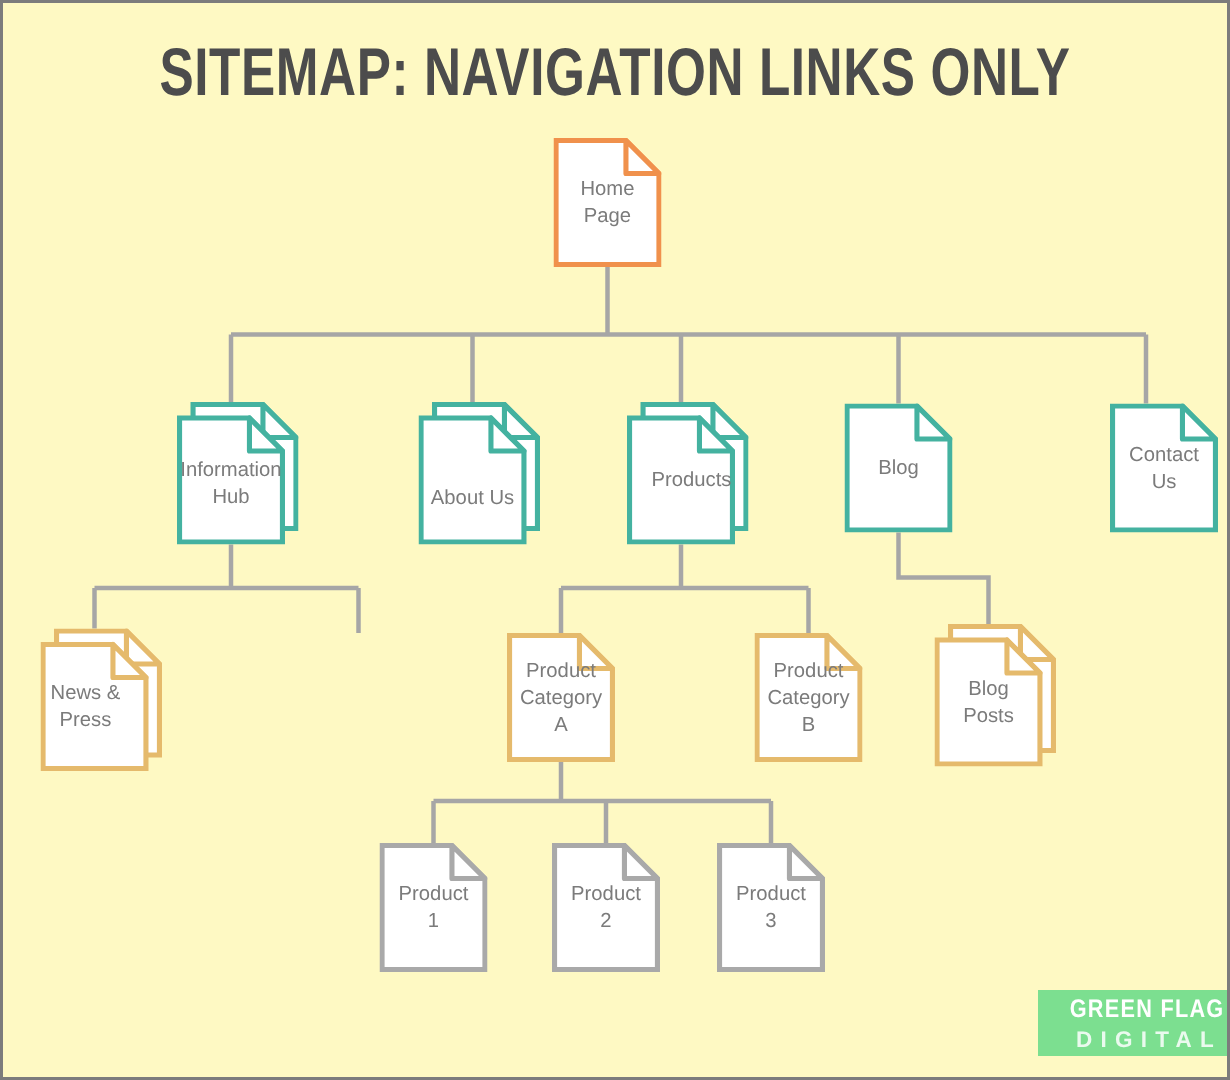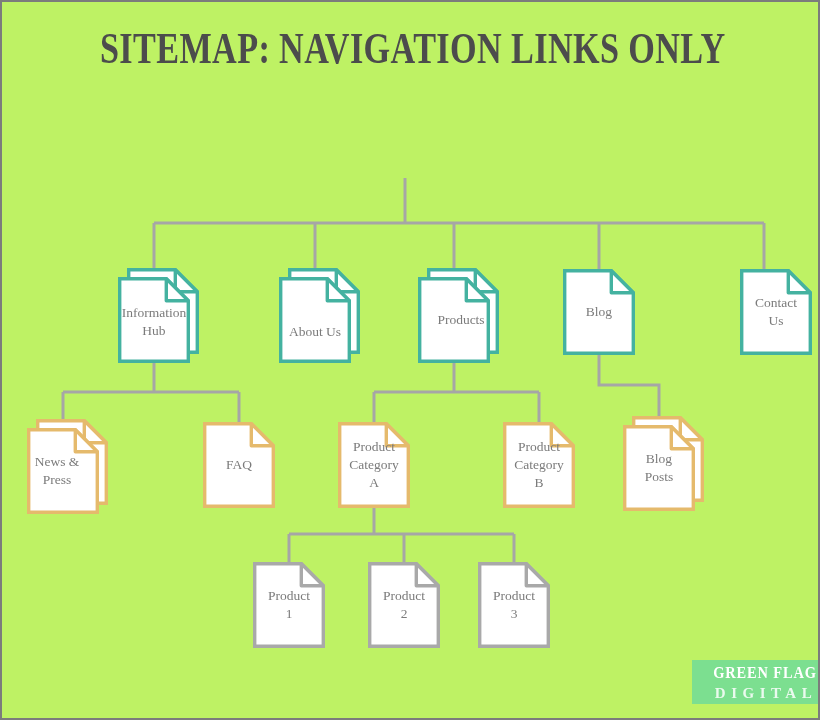--- a/index.html
+++ b/index.html
@@ -1,19 +1,19 @@
 <!DOCTYPE html>
 <html><head>
 <meta charset="utf-8">
 <style>
   html,body{margin:0;padding:0;background:#ffffff;}
   #page{
     position:relative;width:820px;height:720px;box-sizing:border-box;
-    border:2px solid #7c7c7c;background:#bef264;overflow:hidden;
-    font-family:Liberation Serif, serif;
+    border:2px solid #7c7c7c;background:#fef9c3;overflow:hidden;
+    font-family:Liberation Sans, sans-serif;
   }
   #title{
     position:absolute;top:20px;left:0;right:0;text-align:center;
     font-weight:bold;font-size:45px;color:#4c4c4c;
     transform:scaleX(0.76);letter-spacing:0.5px;white-space:nowrap;
   }
   #connectors{position:absolute;left:0;top:0;}
   #nodes-layer{position:absolute;left:0;top:0;width:100%;height:100%;}
   .node{position:absolute;}
   .node svg{display:block;}
@@ -57,20 +57,30 @@
       <path d="M372 390 V420" fill="none" stroke="#A6A6A6" stroke-width="3"></path>
       <path d="M537 390 V420" fill="none" stroke="#A6A6A6" stroke-width="3"></path>
       <path d="M597 353 V383 H657 V414" fill="none" stroke="#A6A6A6" stroke-width="3"></path>
       <path d="M372 506 V532" fill="none" stroke="#A6A6A6" stroke-width="3"></path>
       <path d="M287 532 H512" fill="none" stroke="#A6A6A6" stroke-width="3"></path>
       <path d="M287 532 V560" fill="none" stroke="#A6A6A6" stroke-width="3"></path>
       <path d="M402 532 V560" fill="none" stroke="#A6A6A6" stroke-width="3"></path>
       <path d="M512 532 V560" fill="none" stroke="#A6A6A6" stroke-width="3"></path>
     </svg>
   <div id="nodes-layer">
+      <div class="node" style="left: 367px; top: 90px;">
+        <svg width="72" height="86">
+          <g transform="translate(0,0)">
+            <path d="M1.7 1.7 H48.3 L70.3 23.7 V84.3 H1.7 Z" fill="#ffffff" stroke="#F0914C" stroke-width="3.4"></path>
+            <path d="M48.3 1.7 V23.7 H70.3 Z" fill="#ffffff" stroke="#F0914C" stroke-width="3.4" stroke-linejoin="round"></path>
+          </g>
+        </svg>
+        <div class="label" style="left:0;top:0px;width:72px;height:86px">Home
+Page</div>
+      </div>
       <div class="node" style="left: 116px; top: 266px;">
         <svg width="81" height="95">
           <g transform="translate(9,0)">
             <path d="M1.7 1.7 H48.3 L70.3 23.7 V84.3 H1.7 Z" fill="#ffffff" stroke="#44B2A0" stroke-width="3.4"></path>
             <path d="M48.3 1.7 V23.7 H70.3 Z" fill="#ffffff" stroke="#44B2A0" stroke-width="3.4" stroke-linejoin="round"></path>
           </g>
           <g transform="translate(0,9)">
             <path d="M1.7 1.7 H48.3 L70.3 23.7 V84.3 H1.7 Z" fill="#ffffff" stroke="#44B2A0" stroke-width="3.4"></path>
             <path d="M48.3 1.7 V23.7 H70.3 Z" fill="#ffffff" stroke="#44B2A0" stroke-width="3.4" stroke-linejoin="round"></path>
           </g>
@@ -129,29 +139,20 @@
             <path d="M1.7 1.7 H48.3 L70.3 23.7 V84.3 H1.7 Z" fill="#ffffff" stroke="#E5BA6C" stroke-width="3.4"></path>
             <path d="M48.3 1.7 V23.7 H70.3 Z" fill="#ffffff" stroke="#E5BA6C" stroke-width="3.4" stroke-linejoin="round"></path>
           </g>
           <g transform="translate(0,9)">
             <path d="M1.7 1.7 H48.3 L70.3 23.7 V84.3 H1.7 Z" fill="#ffffff" stroke="#E5BA6C" stroke-width="3.4"></path>
             <path d="M48.3 1.7 V23.7 H70.3 Z" fill="#ffffff" stroke="#E5BA6C" stroke-width="3.4" stroke-linejoin="round"></path>
           </g>
         </svg>
         <div class="label" style="left:0;top:9px;width:60px;height:86px">News &amp;
 Press</div>
-      </div>
-      <div class="node" style="left: 201px; top: 420px;">
-        <svg width="72" height="86">
-          <g transform="translate(0,0)">
-            <path d="M1.7 1.7 H48.3 L70.3 23.7 V84.3 H1.7 Z" fill="#ffffff" stroke="#E5BA6C" stroke-width="3.4"></path>
-            <path d="M48.3 1.7 V23.7 H70.3 Z" fill="#ffffff" stroke="#E5BA6C" stroke-width="3.4" stroke-linejoin="round"></path>
-          </g>
-        </svg>
-        <div class="label" style="left:0;top:0px;width:72px;height:86px">FAQ</div>
       </div>
       <div class="node" style="left: 336px; top: 420px;">
         <svg width="72" height="86">
           <g transform="translate(0,0)">
             <path d="M1.7 1.7 H48.3 L70.3 23.7 V84.3 H1.7 Z" fill="#ffffff" stroke="#E5BA6C" stroke-width="3.4"></path>
             <path d="M48.3 1.7 V23.7 H70.3 Z" fill="#ffffff" stroke="#E5BA6C" stroke-width="3.4" stroke-linejoin="round"></path>
           </g>
         </svg>
         <div class="label" style="left:0;top:0px;width:72px;height:86px">Product
 Category

